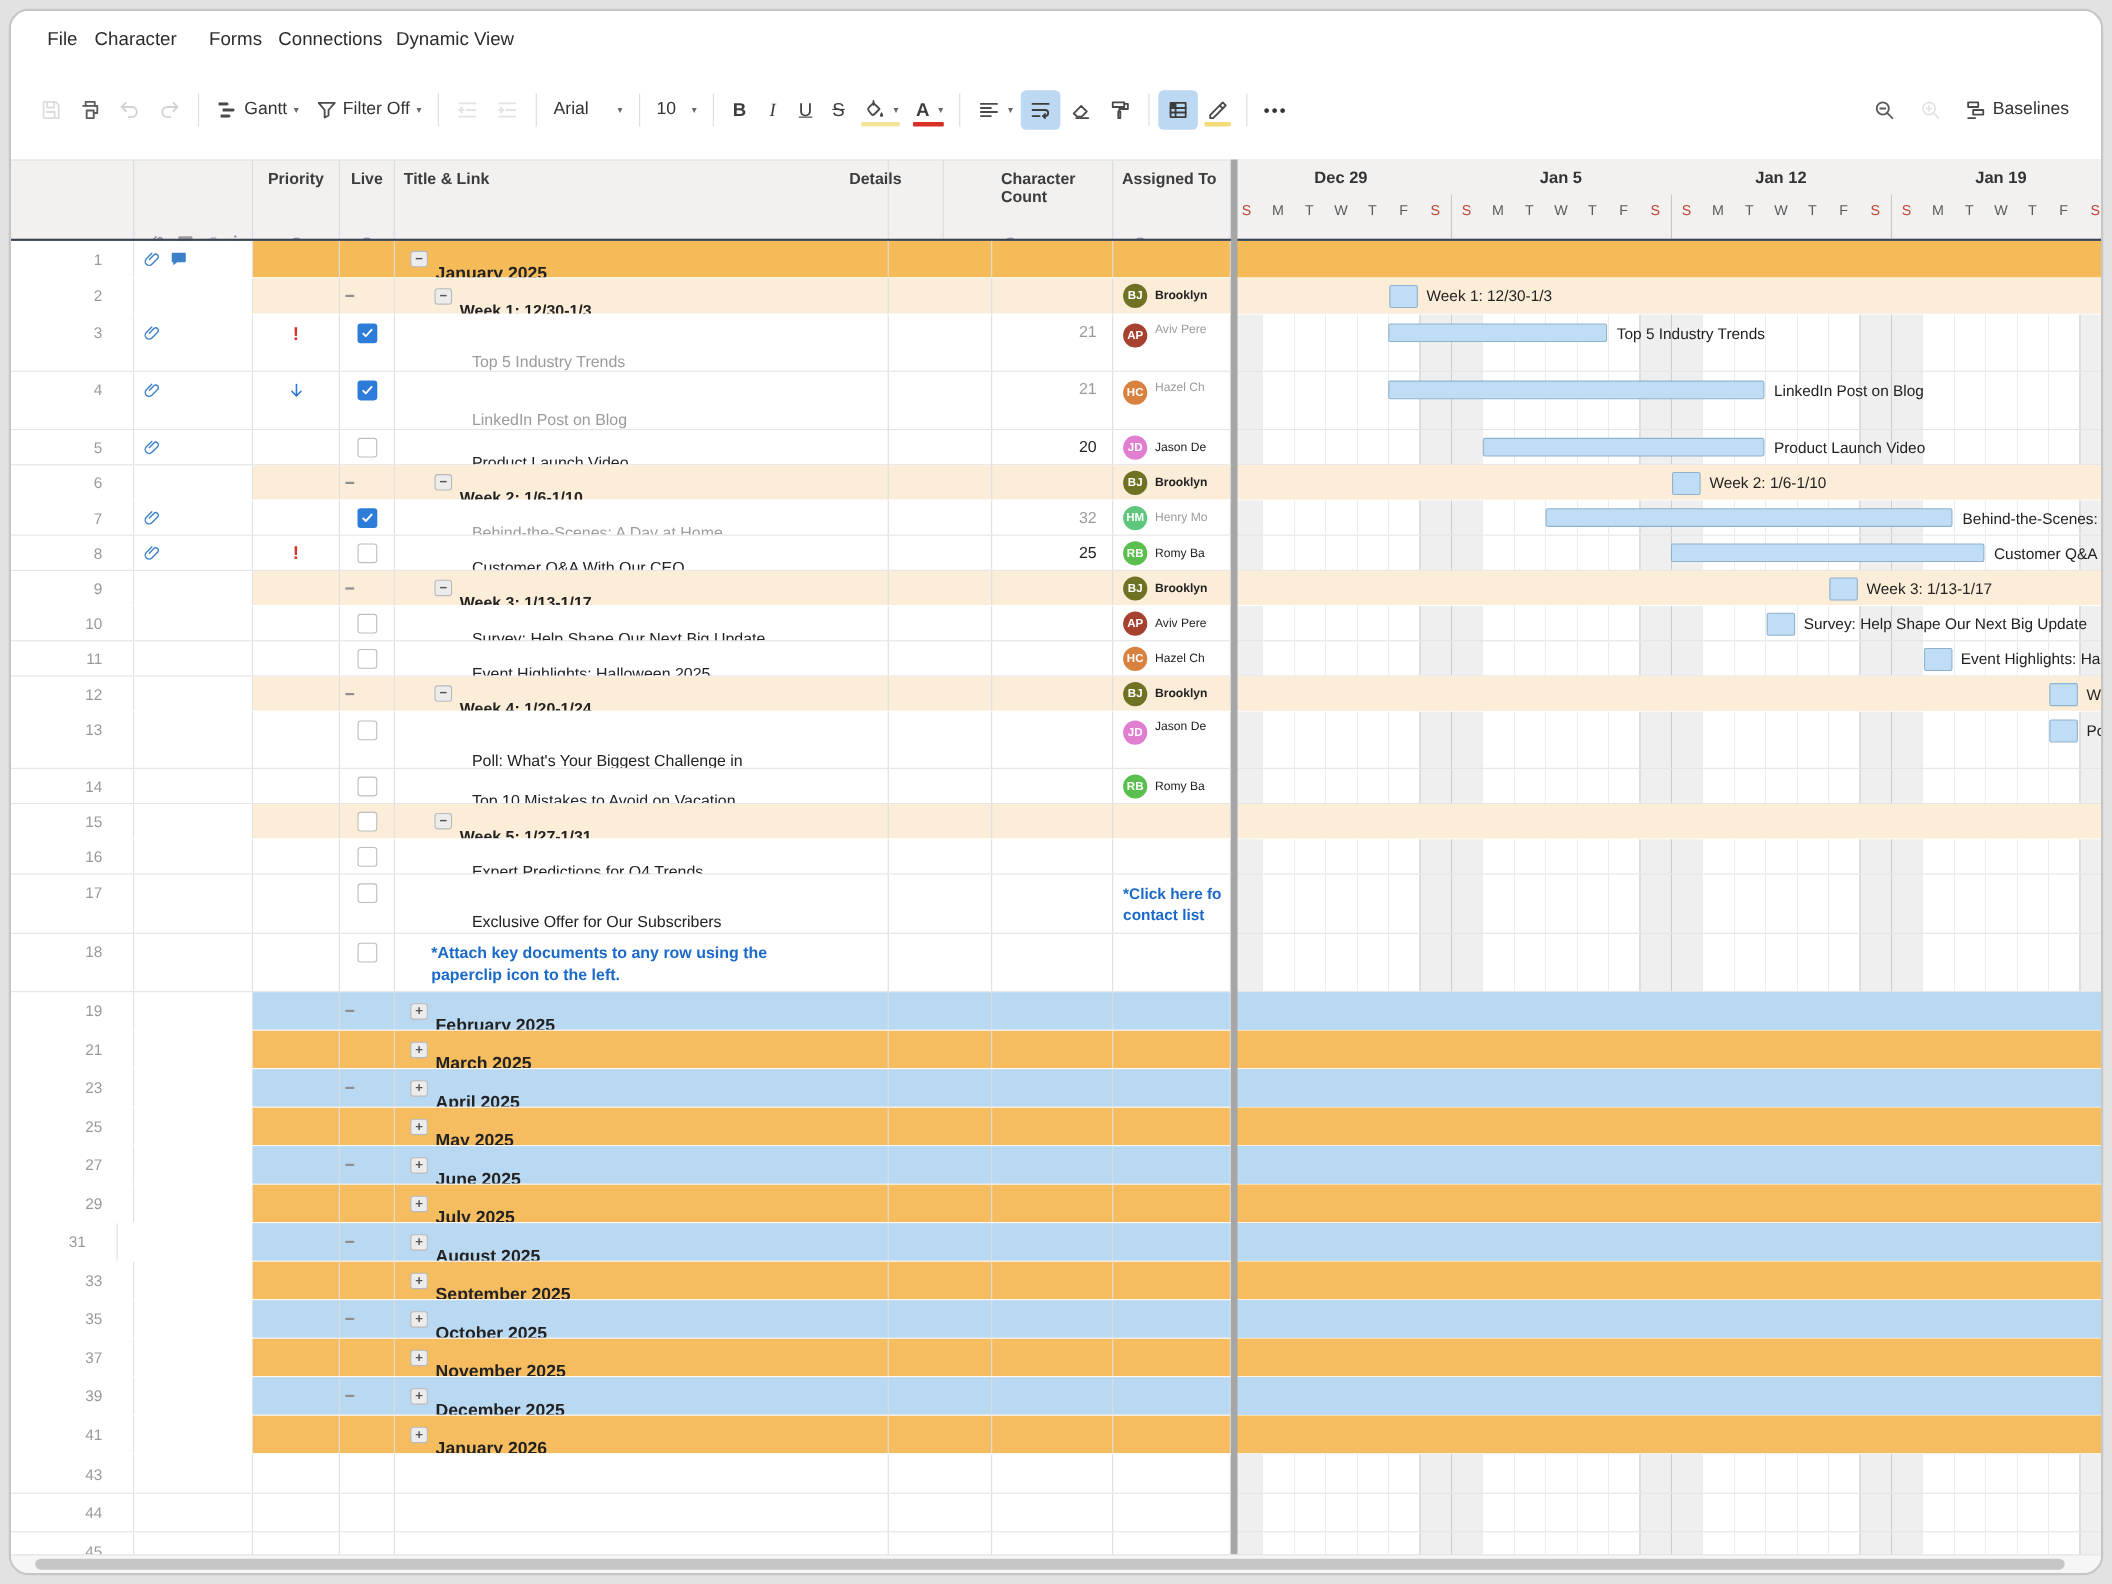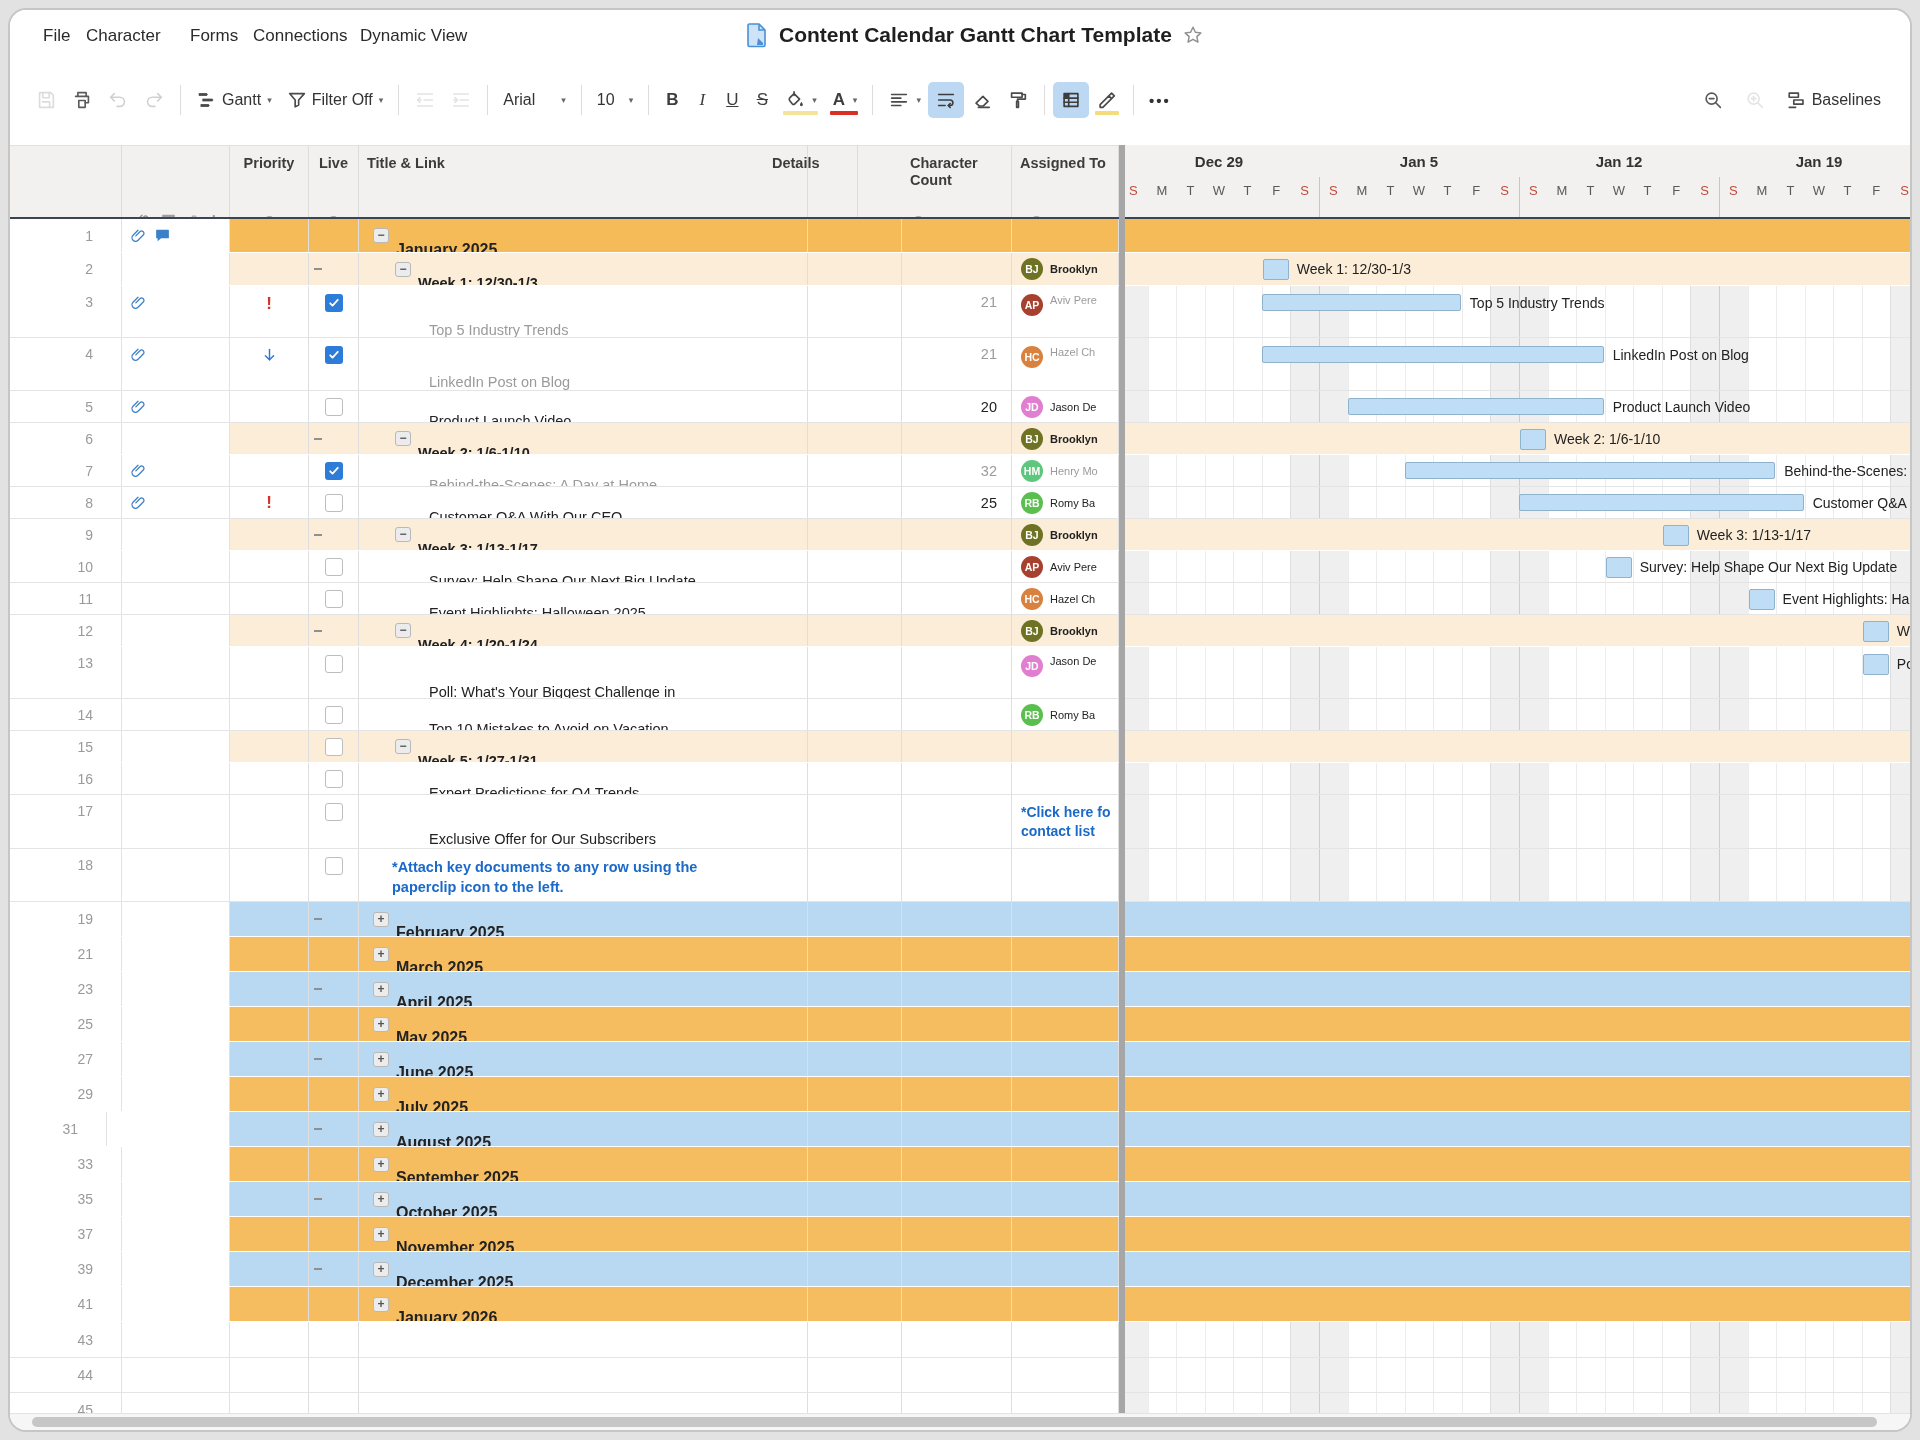--- a/index.html
+++ b/index.html
@@ -84,35 +84,20 @@
 
 <div id="card">
   <div id="app">
     <div id="menubar">
         <span class="menu-item" style="left: 33px;">File</span>
         <span class="menu-item" style="left: 76px;">Character</span>
         <span class="menu-item" style="left: 180px;">Forms</span>
         <span class="menu-item" style="left: 243px;">Connections</span>
         <span class="menu-item" style="left: 350px;">Dynamic View</span>
       </div>
-    <div id="titlegrp">
-      <span>
-        <svg width="24" height="26" viewBox="0 0 24 26">
-            <path d="M4 2h10l6 6v15a1.5 1.5 0 0 1-1.5 1.5h-14A1.5 1.5 0 0 1 3 23V3.5A1.5 1.5 0 0 1 4.5 2z" fill="#cfe3f6" stroke="#4a90d9" stroke-width="1.6"></path>
-            <path d="M14 2v6h6" fill="none" stroke="#4a90d9" stroke-width="1.6"></path>
-            <path d="M13 16l5 5v2h-6z" fill="#4a90d9"></path>
-          </svg>
-      </span>
-      <span class="doc-title">Content Calendar Gantt Chart Template</span>
-      <span>
-        <svg width="22" height="22" viewBox="0 0 24 24">
-            <path d="M12 3.5l2.6 5.5 6 .7-4.4 4.1 1.2 5.9-5.4-3-5.4 3 1.2-5.9L3.4 9.7l6-.7z" fill="none" stroke="#8f8f8f" stroke-width="1.6" stroke-linejoin="round"></path>
-          </svg>
-      </span>
-    </div>
     <div id="toolbar">
         <div class="tb-btn dis">
           <span>
             <svg width="22" height="22" viewBox="0 0 24 24" fill="none" stroke="#b3b3b3" stroke-width="1.8" stroke-linecap="round" stroke-linejoin="round">
               <path d="M5 4h12l3 3v13H5z"></path>
               <path d="M8.5 4v5.5h7V4"></path>
               <path d="M8 14h8v6"></path>
             </svg>
           </span>
         </div>

